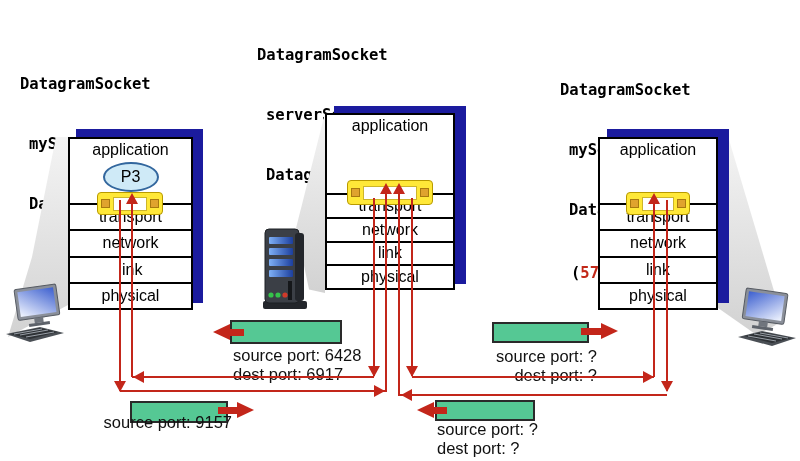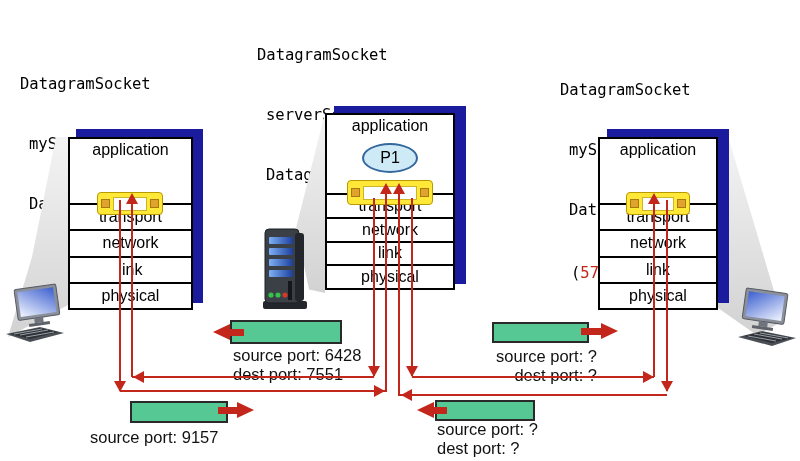--- a/index.html
+++ b/index.html
@@ -8,21 +8,21 @@
     --navy:#1b1b9e;
     --yellow:#ffe838;
     --oval:#cfeaf7;
     --portred:#c22818;
   }
   html,body{margin:0;padding:0;background:#fff;}
   #canvas{position:relative;width:800px;height:461px;background:#fff;overflow:hidden;
           font-family:"Liberation Sans",sans-serif;}
   
   .code{position:absolute;font-family:"DejaVu Sans Mono","Liberation Mono",monospace;
-        font-weight:normal;font-size:15.5px;line-height:20px;color:#000;white-space:pre;}
+        font-weight:bold;font-size:15.5px;line-height:20px;color:#000;white-space:pre;}
   .code .ind1{padding-left:9px;}
   .code .portline{padding-left:17px;margin-top:3px;}
   .code .port{color:var(--portred);}
   
   .beam{position:absolute;background:linear-gradient(180deg,#f4f4f4,#d2d2d2);z-index:1;}
   
   .shadow{position:absolute;background:var(--navy);z-index:2;}
   .stack{position:absolute;background:#fff;border:2px solid #000;z-index:3;
          display:flex;flex-direction:column;box-sizing:border-box;}
   .appRow{display:flex;flex-direction:column;align-items:center;box-sizing:border-box;}
@@ -80,20 +80,23 @@
   </div>
 
   <div class="beam" style="left:8px;top:137px;width:60px;height:200px;clip-path:polygon(80% 0,100% 0,100% 84%,0 100%,40% 60%);"></div>
   <div class="beam" style="left:296px;top:113px;width:29px;height:180px;clip-path:polygon(100% 0,100% 100%,45% 98%,0 64%);"></div>
   <div class="beam" style="left:717px;top:137px;width:66px;height:198px;clip-path:polygon(0 0,17% 0,100% 93%,60% 100%,0 86%);"></div>
 
   <div class="shadow" style="left:76px;top:129px;width:127px;height:174px;"></div>
   <div class="stack" style="left:68px;top:137px;width:125px;height:173px;">
     <div class="appRow" style="height:64px;">
       <div class="lbl">application</div>
+      <div class="oval">
+          <span>P3</span>
+        </div>
     </div>
     <div class="layer">
         <span>transport</span>
       </div>
     <div class="layer">
         <span>network</span>
       </div>
     <div class="layer">
         <span>link</span>
       </div>
@@ -104,23 +107,20 @@
   <div class="socket" style="left:97px;top:192px;width:66px;">
     <div class="sq"></div>
     <div class="win"></div>
     <div class="sq"></div>
   </div>
 
   <div class="shadow" style="left:334px;top:106px;width:132px;height:178px;"></div>
   <div class="stack" style="left:325px;top:113px;width:130px;height:177px;">
     <div class="appRow" style="height:78px;">
       <div class="lbl">application</div>
-      <div class="oval" style="margin-top:8px;">
-          <span>P1</span>
-        </div>
     </div>
     <div class="layer">
         <span>transport</span>
       </div>
     <div class="layer">
         <span>network</span>
       </div>
     <div class="layer">
         <span>link</span>
       </div>
@@ -184,35 +184,35 @@
   <div class="hline" style="left:412px;top:376px;width:242px;"></div>
   <div class="tri right" style="left:643px;top:371px;"></div>
   <div class="vline" style="left:653px;top:196px;height:181px;"></div>
   <div class="tri up" style="left:648px;top:193px;"></div>
 
   <div class="pkt" style="left:230px;top:320px;width:112px;height:24px;"></div>
   <div class="ptri left" style="left:213px;top:324px;"></div>
   <div class="bar" style="left:228px;top:329px;width:16px;height:7px;"></div>
   <div class="plabels" style="left:233px;top:346px;width:170px;text-align:left;">
     <div>source port: 6428</div>
-    <div>dest port: 7551</div>
+    <div>dest port: 6917</div>
   </div>
 
   <div class="pkt" style="left:492px;top:322px;width:97px;height:21px;"></div>
   <div class="bar" style="left:581px;top:328px;width:21px;height:7px;"></div>
   <div class="ptri right" style="left:601px;top:323px;"></div>
   <div class="plabels" style="left:455px;top:347px;width:142px;text-align:right;">
     <div>source port: ?</div>
     <div>dest port: ?</div>
   </div>
 
   <div class="pkt" style="left:130px;top:401px;width:98px;height:22px;"></div>
   <div class="bar" style="left:218px;top:407px;width:20px;height:7px;"></div>
   <div class="ptri right" style="left:237px;top:402px;"></div>
-  <div class="plabels" style="left:90px;top:428px;width:142px;text-align:left;">
+  <div class="plabels" style="left:90px;top:413px;width:142px;text-align:right;">
     <div>source port: 9157</div>
   </div>
 
   <div class="pkt" style="left:435px;top:400px;width:100px;height:21px;"></div>
   <div class="ptri left" style="left:417px;top:402px;"></div>
   <div class="bar" style="left:433px;top:407px;width:14px;height:7px;"></div>
   <div class="plabels" style="left:437px;top:420px;width:160px;text-align:left;">
     <div>source port: ?</div>
     <div>dest port: ?</div>
   </div>

